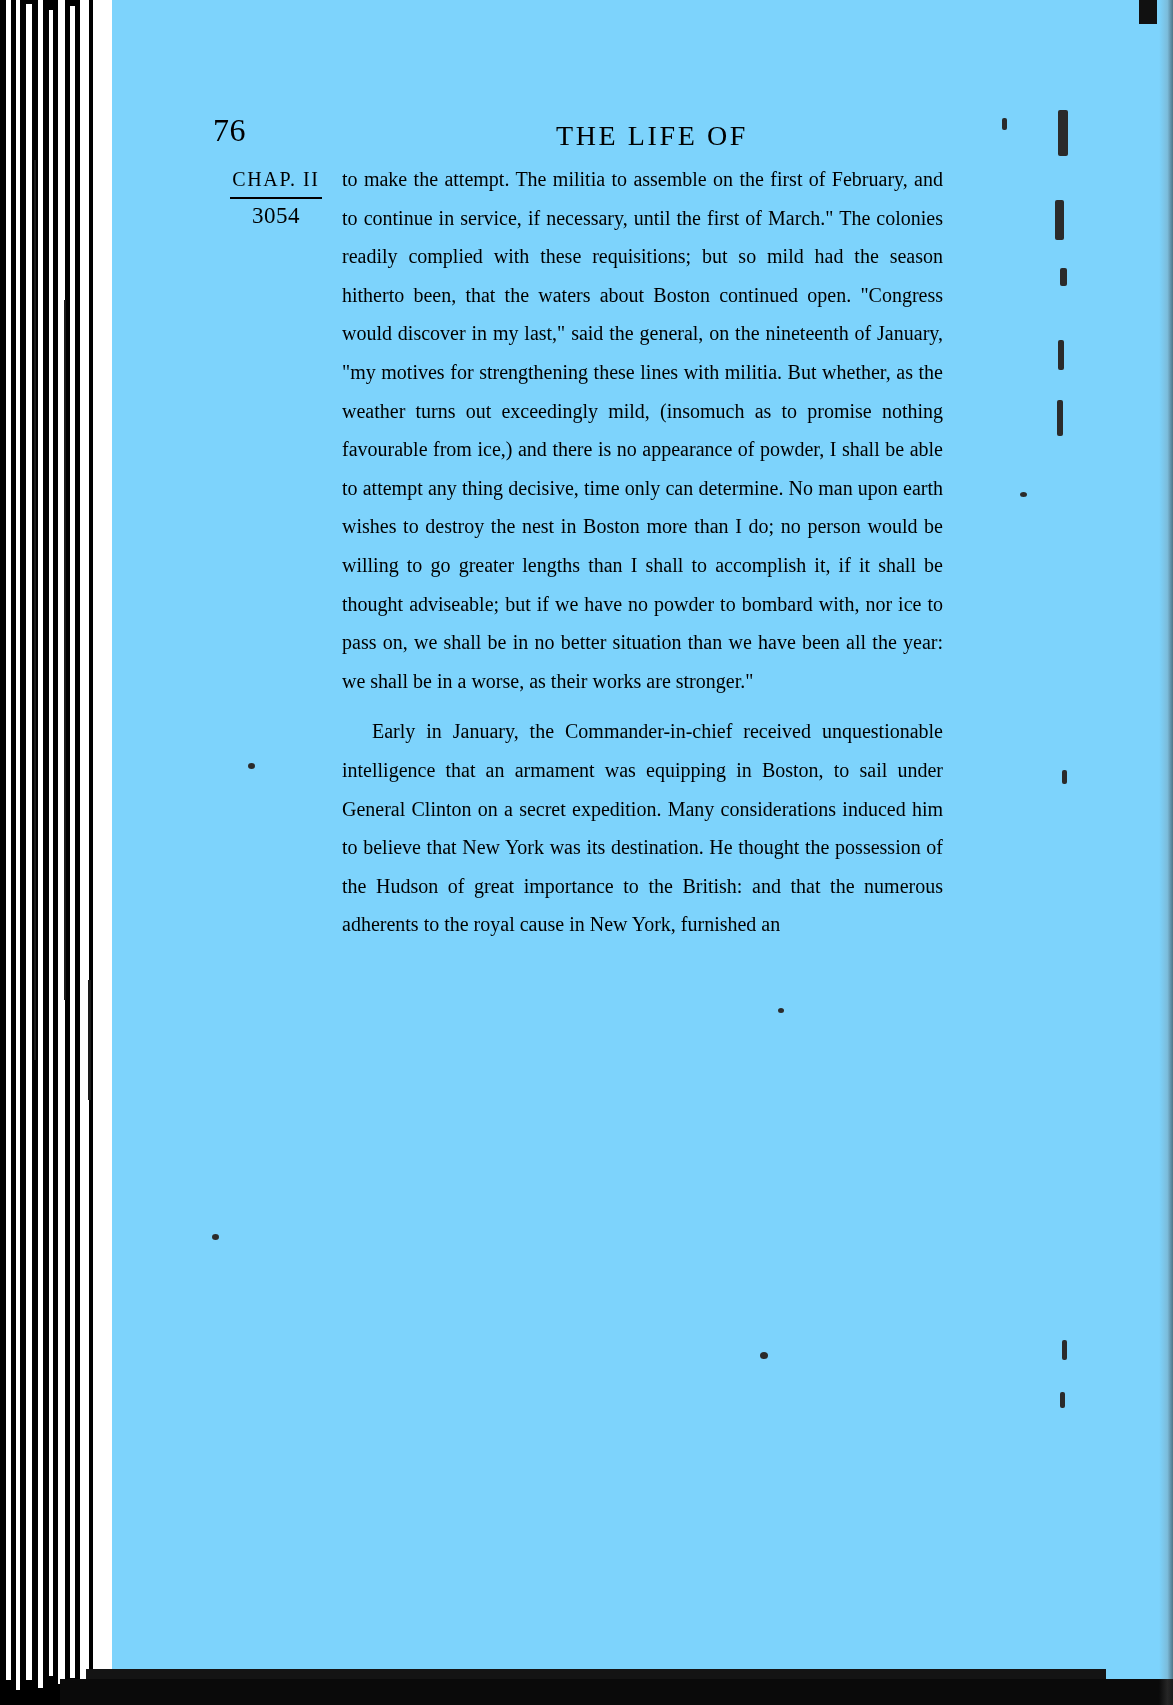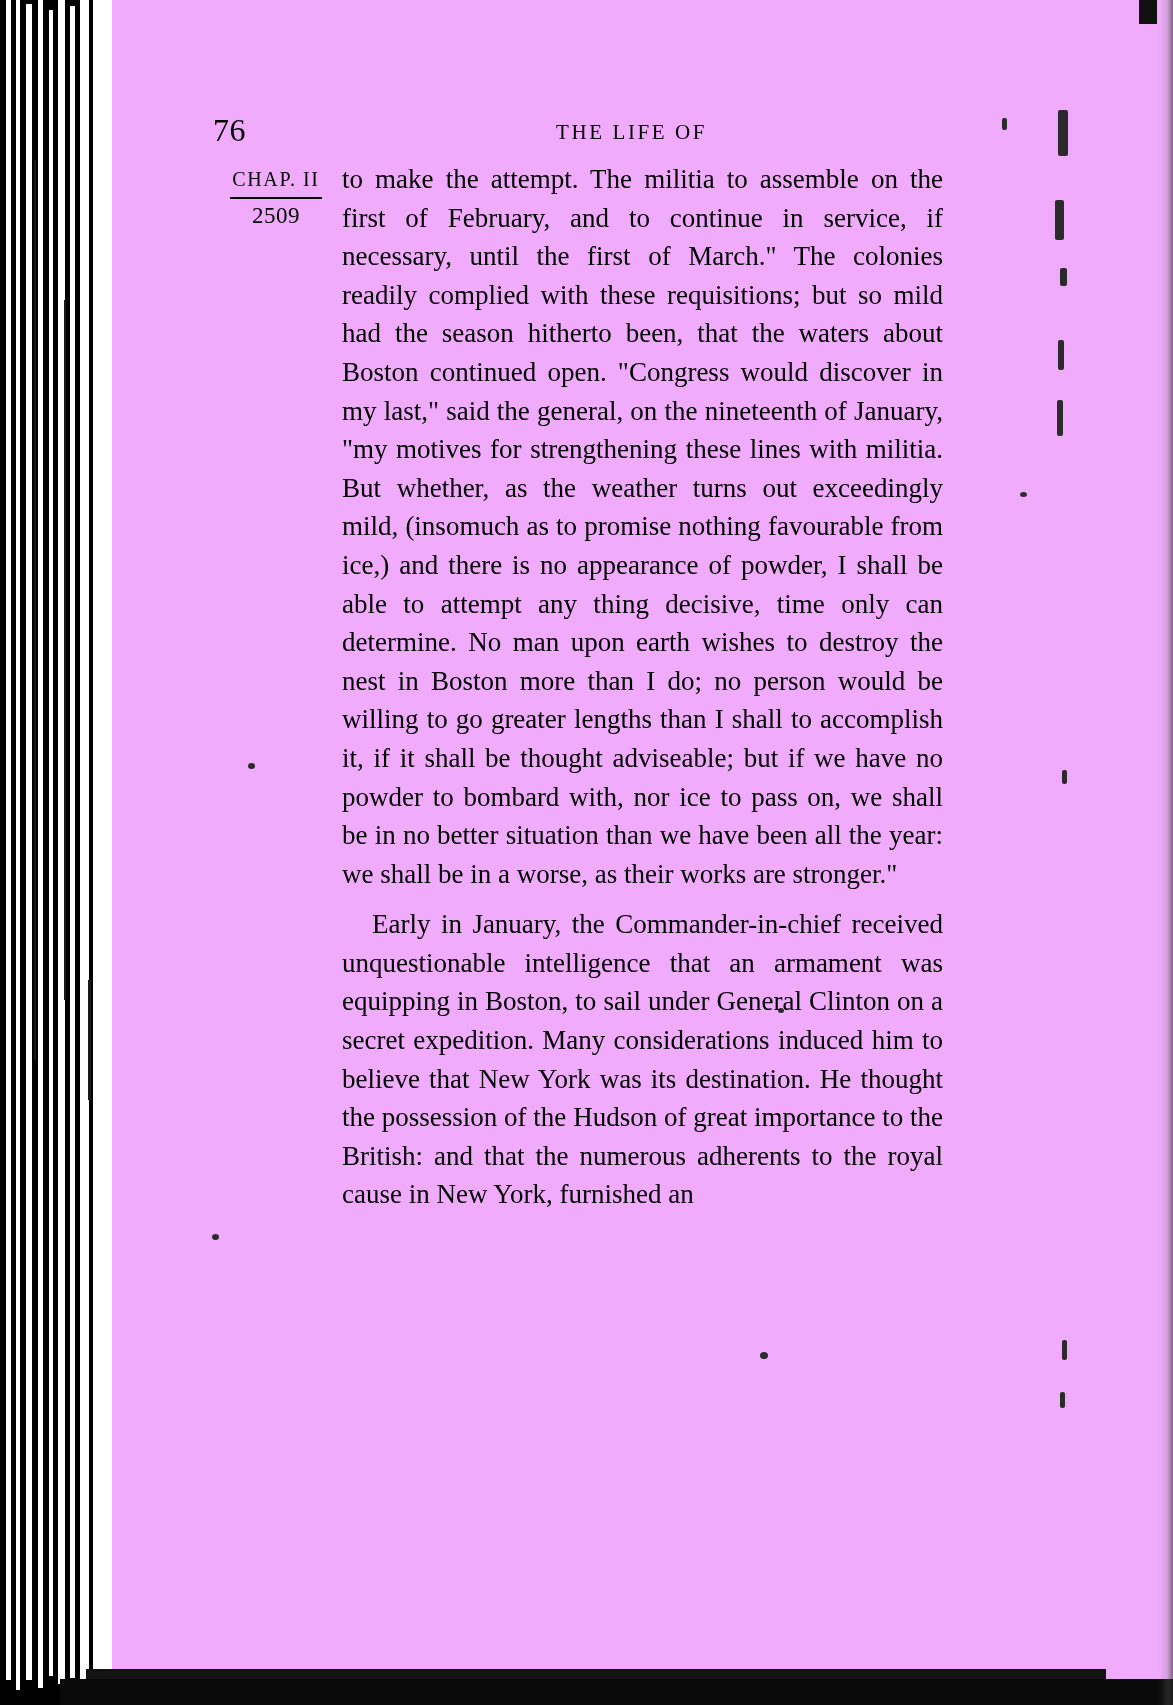--- a/index.html
+++ b/index.html
@@ -4,21 +4,21 @@
 <style>
   html, body {
     margin: 0;
     padding: 0;
     background: #ffffff;
   }
   .page {
     position: relative;
     width: 1173px;
     height: 1705px;
-    background: #f0abfc;
+    background: #7dd3fc;
     overflow: hidden;
     font-family: "Liberation Serif", serif;
     color: #000000;
   }
 
   
   .gutter {
     position: absolute;
     left: 0;
     top: 0;
@@ -85,21 +85,21 @@
     position: absolute;
     left: 213px;
     top: 112px;
     font-size: 32px;
     letter-spacing: 0.5px;
   }
   .running-head {
     position: absolute;
     left: 556px;
     top: 120px;
-    font-size: 21px;
+    font-size: 28px;
     letter-spacing: 2.6px;
     font-variant: small-caps;
     text-transform: uppercase;
   }
   .sidenote {
     position: absolute;
     left: 222px;
     top: 168px;
     width: 108px;
     text-align: center;
@@ -121,21 +121,21 @@
   }
 
   .body-col {
     position: absolute;
     left: 342px;
     top: 160px;
     width: 601px;
   }
   .body-col p {
     margin: 0;
-    font-size: 27px;
+    font-size: 20px;
     line-height: 38.6px;
     text-align: justify;
     text-justify: inter-word;
     hyphens: none;
   }
   .body-col p.indent {
     text-indent: 30px;
   }
   .body-col p + p {
     margin-top: 12px;
@@ -182,21 +182,21 @@
 
   <div class="content">
 
     <div class="folio">76</div>
 
     <div class="running-head">THE LIFE OF</div>
 
     <div class="sidenote">
       <div class="chap">CHAP. II</div>
       <div class="rule"></div>
-      <div class="year">2509</div>
+      <div class="year">3054</div>
     </div>
 
     <div class="body-col">
       <p>to make the attempt.  The militia to assemble on the first of February, and to continue in service, if necessary, until the first of March." The colonies readily complied with these requisitions; but so mild had the season hitherto been, that the waters about Boston continued open. "Congress would discover in my last," said the general, on the nineteenth of January, "my motives for strengthening these lines with militia. But whether, as the weather turns out exceedingly mild, (insomuch as to promise nothing favourable from ice,) and there is no appearance of powder, I shall be able to attempt any thing decisive, time only can determine.  No man upon earth wishes to destroy the nest in Boston more than I do; no person would be willing to go greater lengths than I shall to accomplish it, if it shall be thought adviseable; but if we have no powder to bombard with, nor ice to pass on, we shall be in no better situation than we have been all the year: we shall be in a worse, as their works are stronger."</p>
       <p class="indent">Early in January, the Commander-in-chief received unquestionable intelligence that an armament was equipping in Boston, to sail under General Clinton on a secret expedition.  Many considerations induced him to believe that New York was its destination.  He thought the possession of the Hudson of great importance to the British: and that the numerous adherents to the royal cause in New York, furnished an</p>
     </div>
 
   </div>
 </div>
 

